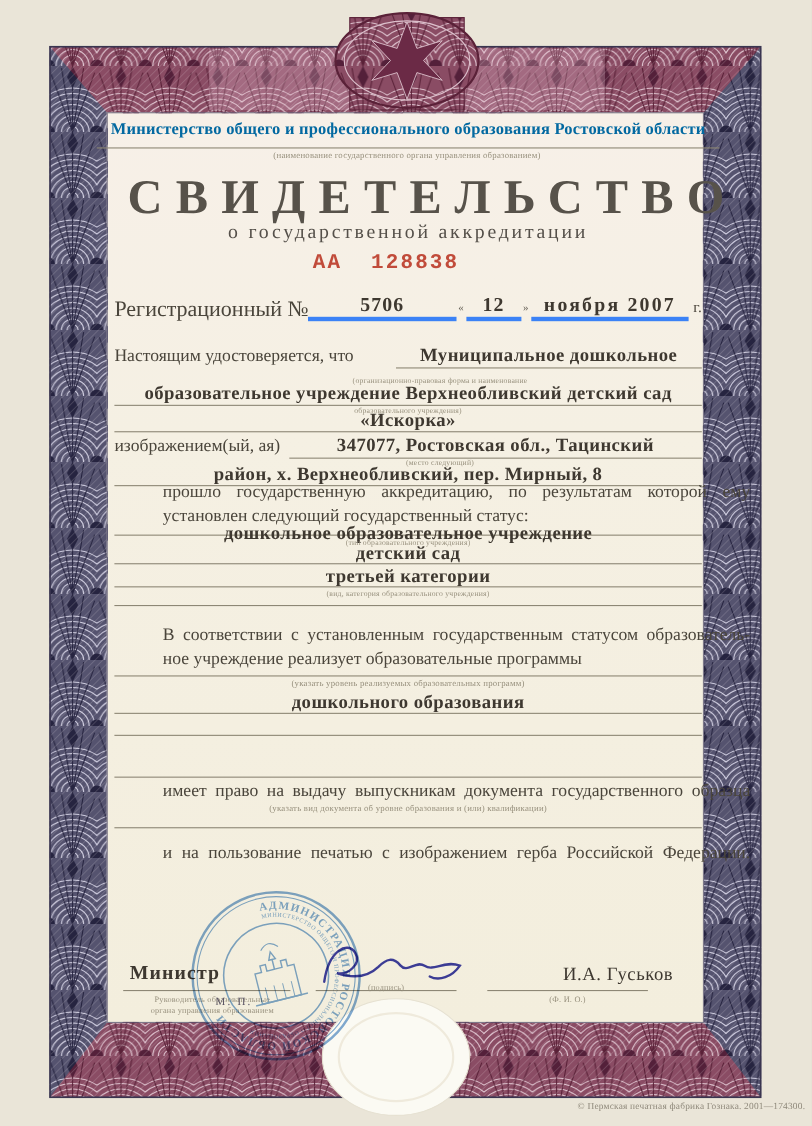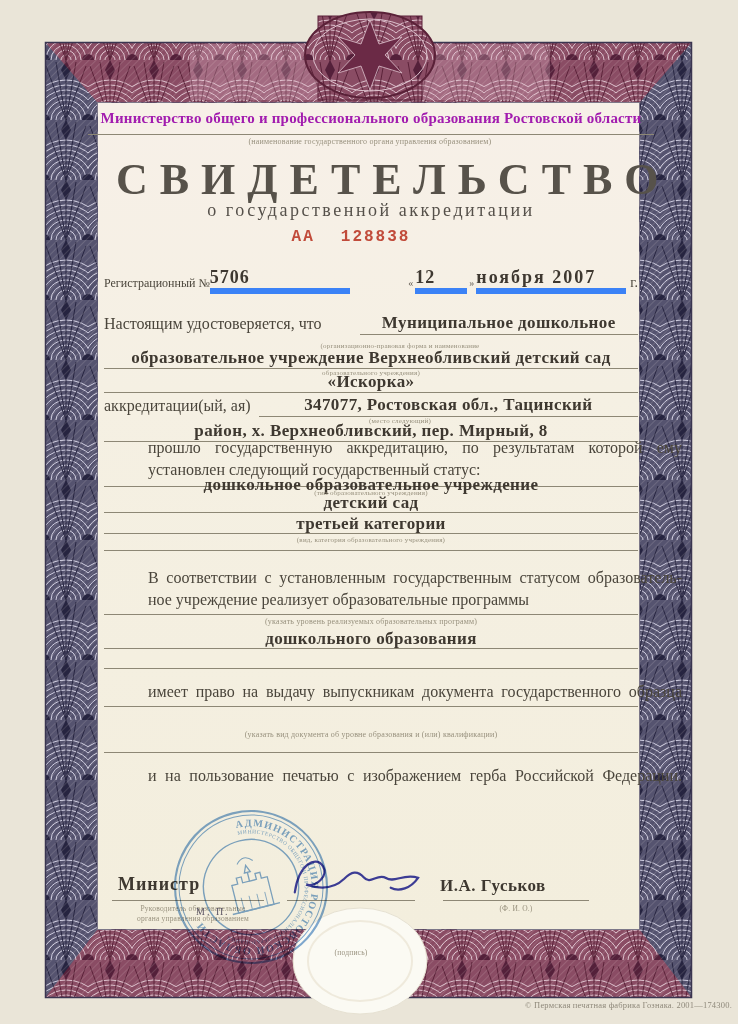--- a/index.html
+++ b/index.html
@@ -10,41 +10,41 @@
   .vrow{position:absolute;z-index:2;left:104px;width:534px;text-align:center;font-weight:bold;
         font-size:17px;color:#3e3830;border-bottom:1px solid #8d8775;letter-spacing:.4px;}
   .blank{position:absolute;z-index:2;left:104px;width:534px;border-bottom:1px solid #8d8775;height:0;}
   .frow{position:absolute;z-index:2;left:104px;width:534px;display:flex;align-items:flex-end;}
   .frow .lead{font-size:16px;white-space:nowrap;padding-right:8px;line-height:22px;}
   .frow .val{flex:1;text-align:center;font-weight:bold;font-size:17px;color:#3e3830;
              border-bottom:1px solid #8d8775;letter-spacing:.4px;line-height:22px;white-space:nowrap;}
   .par{position:absolute;z-index:2;left:104px;width:534px;font-size:16px;color:#4a453b;line-height:20px;margin-left:44px;}
   .jl{text-align:justify;text-align-last:justify;}
   .authority{position:absolute;z-index:2;left:88px;width:566px;top:110px;height:24px;text-align:center;
-             font-weight:bold;font-size:15px;color:#a21caf;border-bottom:1px solid #8d8775;white-space:nowrap;letter-spacing:.2px;}
+             font-weight:bold;font-size:15px;color:#0369a1;border-bottom:1px solid #8d8775;white-space:nowrap;letter-spacing:.2px;}
   .title{position:absolute;z-index:2;left:104px;width:534px;top:154px;text-align:center;font-size:44px;
          letter-spacing:12px;text-indent:12px;color:#57524a;font-weight:700;}
   .subtitle{position:absolute;z-index:2;left:104px;width:534px;top:200px;text-align:center;font-size:18px;
             letter-spacing:2.5px;color:#55504a;}
   .serial{position:absolute;z-index:2;left:84px;width:534px;top:228px;text-align:center;
           font-family:"Liberation Mono","DejaVu Sans Mono",monospace;font-weight:bold;
-          font-size:16px;color:#c14b3a;letter-spacing:2px;}
+          font-size:19px;color:#c14b3a;letter-spacing:2px;}
   .serial .gap{display:inline-block;width:26px;}
   .regrow{top:266px;}
-  .regrow .rlabel{font-size:12px;white-space:nowrap;line-height:22px;}
-  .regrow .box{border-bottom:6px solid #3b82f6;font-weight:bold;font-size:18px;
+  .regrow .rlabel{font-size:20px;white-space:nowrap;line-height:22px;}
+  .regrow .box{border-bottom:4px solid #3b82f6;text-align:center;font-weight:bold;font-size:18px;
                color:#3e3830;line-height:22px;letter-spacing:1px;}
   .regrow .q{font-size:10px;color:#6b665c;line-height:22px;padding:0 2px;}
   .regrow .gsuf{font-size:14px;line-height:22px;padding-left:4px;}
   .spacer{flex:1;}
   .mp{position:absolute;z-index:4;left:196px;top:864px;font-size:10px;letter-spacing:2px;color:#5d5766;margin-top:42px;}
   .minister{position:absolute;z-index:2;left:118px;top:874px;font-size:18px;font-weight:bold;color:#3e3830;letter-spacing:1px;}
   .sline{position:absolute;z-index:2;border-bottom:1px solid #8d8775;height:0;}
-  .name{position:absolute;z-index:2;left:440px;top:876px;width:172px;text-align:left;
-        font-size:17px;font-weight:bold;color:#3e3830;letter-spacing:.5px;}
+  .name{position:absolute;z-index:2;left:440px;top:876px;width:172px;text-align:right;
+        font-size:17px;font-weight:normal;color:#3e3830;letter-spacing:.5px;}
   .stamp{position:absolute;left:170px;top:806px;width:162px;height:162px;z-index:3;
          transform:rotate(-14deg);mix-blend-mode:multiply;opacity:.88;}
   .sig{position:absolute;left:278px;top:848px;width:160px;height:62px;z-index:3;transform:rotate(-4deg);}
   .footer{position:absolute;z-index:2;left:400px;top:1000px;width:332px;text-align:right;
           font-size:8.5px;color:#8f897b;letter-spacing:.2px;}
 </style>
 </head>
 <body>
 
 <div class="page">
@@ -154,21 +154,21 @@
   <div class="frow" style="top:312px;gap:30px;">
     <span class="lead">Настоящим удостоверяется, что</span>
     <span class="val">Муниципальное дошкольное</span>
   </div>
   <div class="cap" style="left:250px;top:342px;width:300px;font-size:7px;">(организационно-правовая форма и наименование</div>
   <div class="vrow" style="top:347px;height:21px;line-height:21px;">образовательное учреждение Верхнеобливский детский сад</div>
   <div class="cap" style="left:104px;top:369px;width:534px;font-size:7px;">образовательного учреждения)</div>
   <div class="vrow" style="top:372px;height:20px;line-height:20px;">«Искорка»</div>
 
   <div class="frow" style="top:394px;">
-    <span class="lead">аккредитации(ый, ая)</span>
+    <span class="lead">изображением(ый, ая)</span>
     <span class="val">347077, Ростовская обл., Тацинский</span>
   </div>
   <div class="cap" style="left:250px;top:417px;width:300px;font-size:7px;">(место следующий)</div>
   <div class="vrow" style="top:420px;height:21px;line-height:21px;">район, х. Верхнеобливский, пер. Мирный, 8</div>
 
   <div class="par jl" style="top:438px;">прошло государственную аккредитацию, по результатам которой ему</div>
   <div class="par" style="top:460px;">установлен следующий государственный статус:</div>
 
   <div class="vrow" style="top:466px;height:20px;line-height:38px;">дошкольное образовательное учреждение</div>
   <div class="cap" style="left:104px;top:489px;width:534px;font-size:7px;">(тип образовательного учреждения)</div>
@@ -177,37 +177,37 @@
   <div class="cap" style="left:104px;top:536px;width:534px;font-size:7px;">(вид, категория образовательного учреждения)</div>
   <div class="blank" style="top:550px;"></div>
 
   <div class="par jl" style="top:568px;">В соответствии с установленным государственным статусом образователь-</div>
   <div class="par" style="top:590px;">ное учреждение реализует образовательные программы</div>
   <div class="blank" style="top:614px;"></div>
   <div class="cap" style="left:104px;top:617px;width:534px;">(указать уровень реализуемых образовательных программ)</div>
   <div class="vrow" style="top:629px;height:19px;line-height:19px;">дошкольного образования</div>
   <div class="blank" style="top:668px;"></div>
 
-  <div class="par jl" style="top:682px;">имеет право на выдачу выпускникам документа государственного образца</div>
+  <div class="par jl" style="top:710px;">имеет право на выдачу выпускникам документа государственного образца</div>
   <div class="blank" style="top:706px;"></div>
   <div class="cap" style="left:104px;top:730px;width:534px;">(указать вид документа об уровне образования и (или) квалификации)</div>
   <div class="blank" style="top:752px;"></div>
   <div class="par jl" style="top:766px;">и на пользование печатью с изображением герба Российской Федерации.</div>
 
   <div class="mp">М. П.</div>
   <div class="minister">Министр</div>
   <div class="sline" style="left:112px;top:900px;width:152px;"></div>
   <div class="cap" style="left:118px;top:904px;width:150px;font-size:7.5px;">Руководитель образовательные</div>
   <div class="cap" style="left:118px;top:914px;width:150px;font-size:7.5px;">органа управления образованием</div>
 
   <svg class="sig" viewBox="0 0 160 62">
     <path d="M16,40 C22,12 40,4 46,16 C51,26 38,36 28,33 C40,38 54,40 66,30 C74,23 80,22 86,30 C92,38 100,26 108,32 C116,38 126,28 140,34 C132,44 120,47 112,42" fill="none" stroke="#3c3c94" stroke-width="2.2" stroke-linecap="round"></path>
   </svg>
   <div class="sline" style="left:287px;top:900px;width:128px;"></div>
-  <div class="cap" style="left:287px;top:948px;width:128px;font-size:7.5px;">(подпись)</div>
+  <div class="cap" style="left:287px;top:893px;width:128px;font-size:7.5px;">(подпись)</div>
 
   <div class="name">И.А. Гуськов</div>
   <div class="sline" style="left:443px;top:900px;width:146px;"></div>
   <div class="cap" style="left:443px;top:904px;width:146px;font-size:7.5px;">(Ф. И. О.)</div>
 
   <svg class="stamp" viewBox="0 0 160 160">
     <defs>
       <path id="stArcOuter" d="M 80,20 A 60,60 0 1,1 79.9,20"></path>
       <path id="stArcInner" d="M 80,27 A 53,53 0 1,1 79.9,27"></path>
     </defs>

